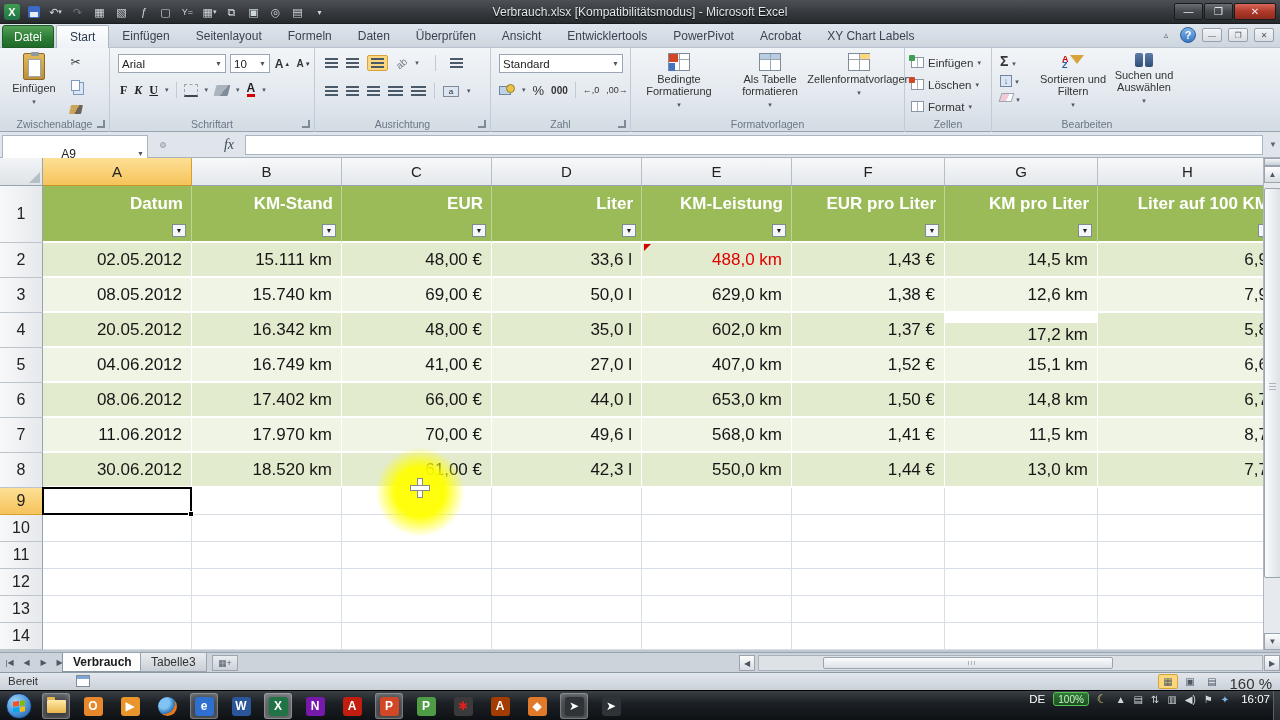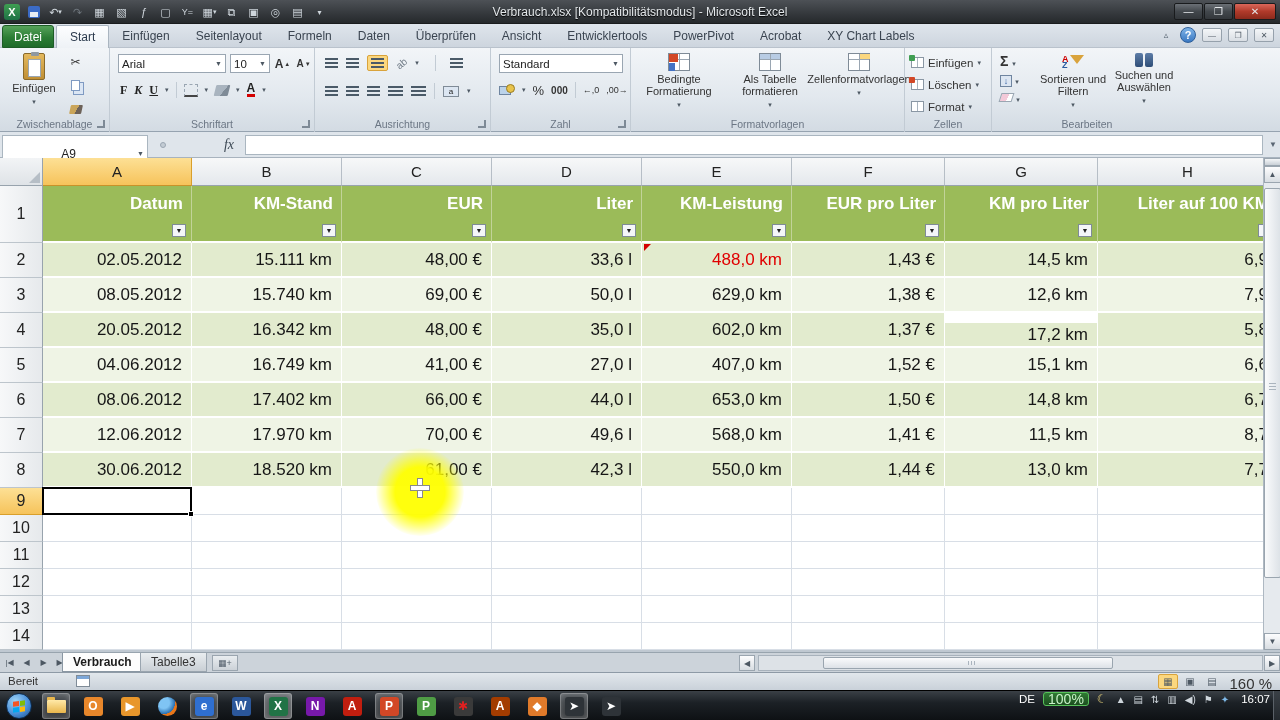--- a/index.html
+++ b/index.html
@@ -166,21 +166,21 @@
     box-shadow:inset 0 0 6px rgba(255,255,255,.25);}
   .app.active{background:rgba(255,255,255,.28);}
   .appglyph{width:19px;height:19px;border-radius:3px;display:flex;align-items:center;justify-content:center;
     color:#fff;font-weight:bold;font-size:12px;}
   .folder{width:19px;height:13px;background:linear-gradient(#ffe9a8,#e8b64c);border-radius:1px;position:relative;}
   .folder::before{content:"";position:absolute;left:0;top:-3px;width:8px;height:3px;background:#e8b64c;border-radius:1px 1px 0 0;}
   .ffx{width:19px;height:19px;border-radius:50%;background:radial-gradient(circle at 30% 30%,#7fc4f4 30%,#2a6fb0 60%,#e8761a 61%);}
   #tray{position:absolute;right:10px;top:0;height:16px;display:flex;align-items:center;gap:8px;color:#e8ecef;}
   .lang{font-size:11.5px;color:#fff;}
   .battery{height:14px;padding:0 4px;border:1px solid #57c25a;border-radius:3px;background:linear-gradient(#2f7a33,#1c4e1f);
-    color:#c9f3c9;font-size:14px;display:flex;align-items:center;}
+    color:#c9f3c9;font-size:10px;display:flex;align-items:center;}
   .trayico{font-size:10px;color:#cfd6dc;}
   .clock{font-size:11.5px;color:#fff;padding-left:4px;}
   #showdesk{position:absolute;right:0;top:0;width:7px;height:30px;background:linear-gradient(#3a4046,#23282d);
     border-left:1px solid #5a6168;}
 </style>
 </head>
 <body>
 
 <div id="app">
 
@@ -486,21 +486,21 @@
         <div class="cell bandB" style="grid-area: 6 / 8;">15,1 km</div>
         <div class="cell bandB" style="grid-area: 6 / 9;">6,6</div>
         <div class="cell bandA" style="grid-area: 7 / 2;">08.06.2012</div>
         <div class="cell bandA" style="grid-area: 7 / 3;">17.402 km</div>
         <div class="cell bandA" style="grid-area: 7 / 4;">66,00 €</div>
         <div class="cell bandA" style="grid-area: 7 / 5;">44,0 l</div>
         <div class="cell bandA" style="grid-area: 7 / 6;">653,0 km</div>
         <div class="cell bandA" style="grid-area: 7 / 7;">1,50 €</div>
         <div class="cell bandA" style="grid-area: 7 / 8;">14,8 km</div>
         <div class="cell bandA" style="grid-area: 7 / 9;">6,7</div>
-        <div class="cell bandB" style="grid-area: 8 / 2;">12.06.2012</div>
+        <div class="cell bandB" style="grid-area: 8 / 2;">11.06.2012</div>
         <div class="cell bandB" style="grid-area: 8 / 3;">17.970 km</div>
         <div class="cell bandB" style="grid-area: 8 / 4;">70,00 €</div>
         <div class="cell bandB" style="grid-area: 8 / 5;">49,6 l</div>
         <div class="cell bandB" style="grid-area: 8 / 6;">568,0 km</div>
         <div class="cell bandB" style="grid-area: 8 / 7;">1,41 €</div>
         <div class="cell bandB" style="grid-area: 8 / 8;">11,5 km</div>
         <div class="cell bandB" style="grid-area: 8 / 9;">8,7</div>
         <div class="cell bandA" style="grid-area: 9 / 2;">30.06.2012</div>
         <div class="cell bandA" style="grid-area: 9 / 3;">18.520 km</div>
         <div class="cell bandA" style="grid-area: 9 / 4;">61,00 €</div>

